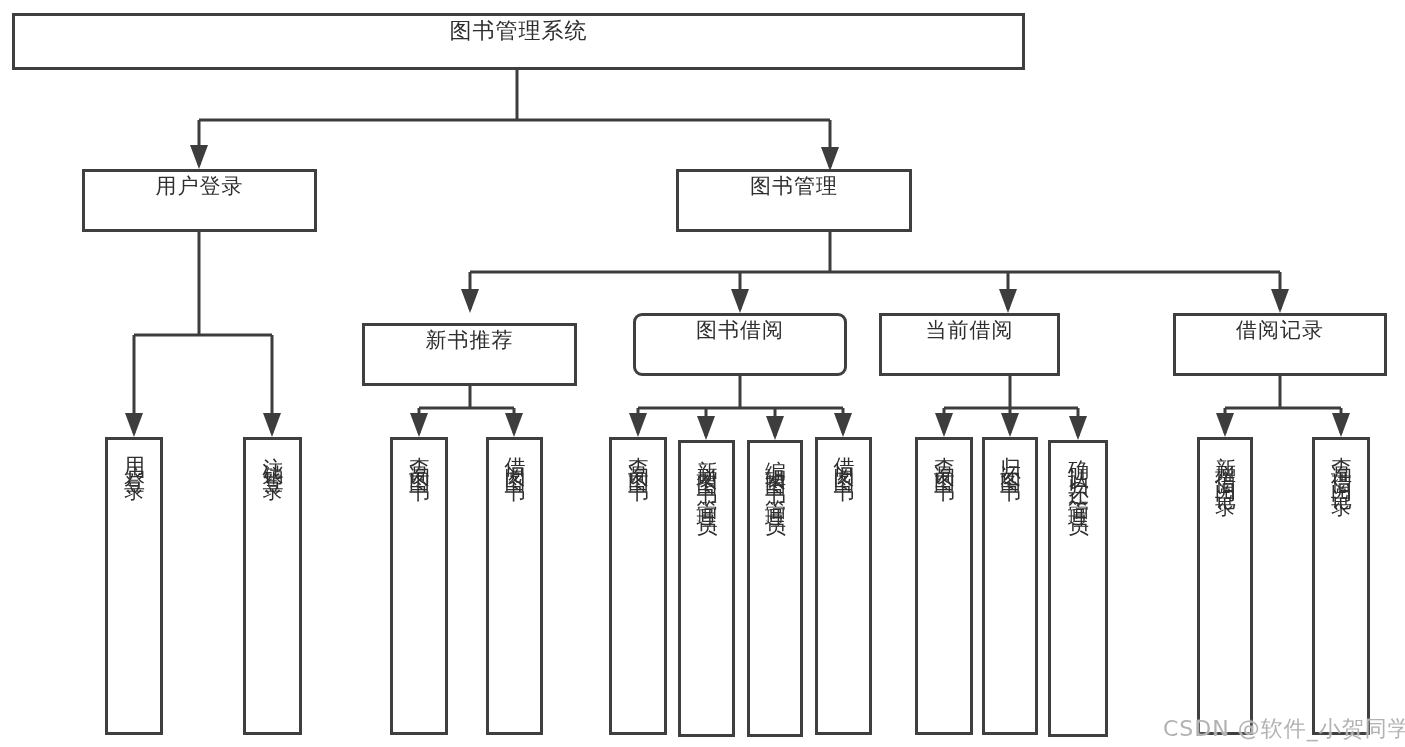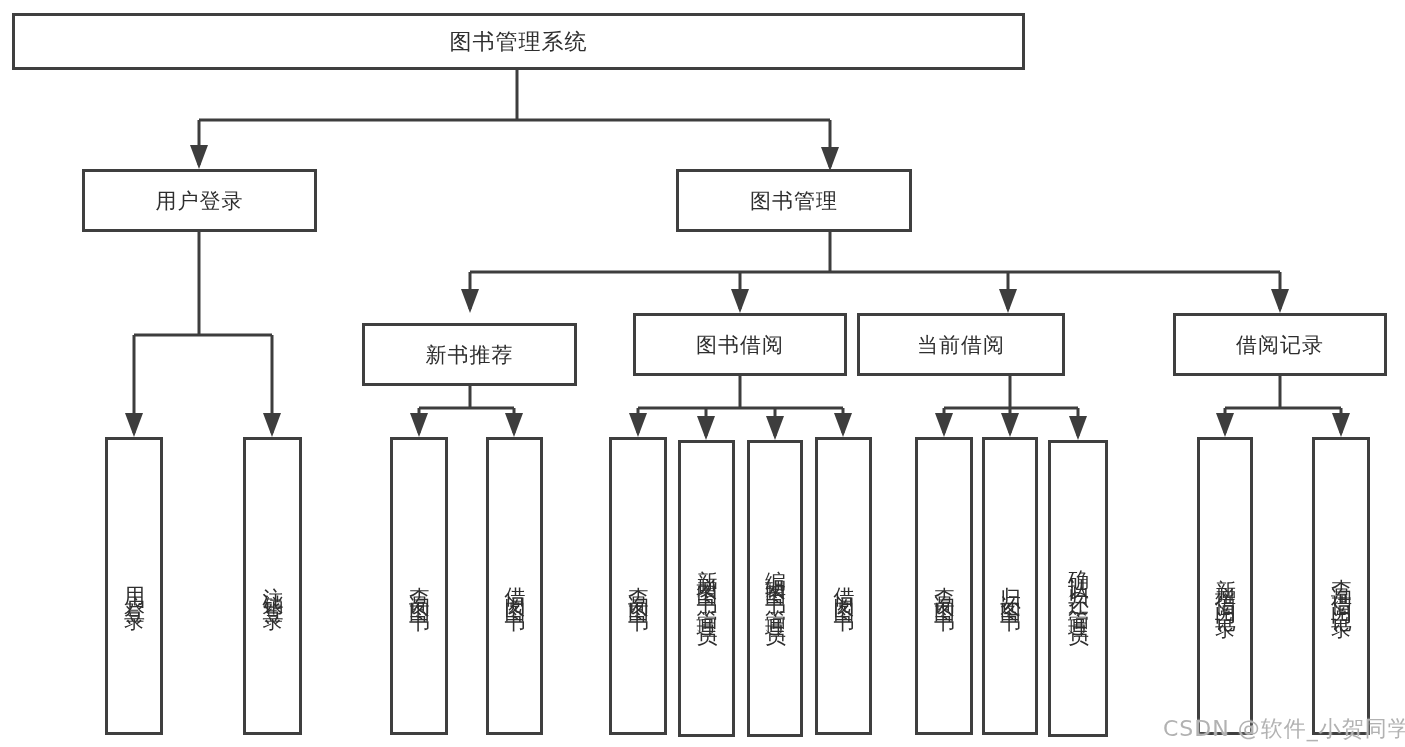--- a/index.html
+++ b/index.html
@@ -11,41 +11,41 @@
     overflow:hidden;
   }
   #wires{position:absolute;left:0;top:0;width:1405px;height:747px;z-index:1;}
   #wires .wire{fill:none;stroke:#3d3d3d;stroke-width:3;}
   #wires .head{fill:#3d3d3d;stroke:none;}
   .node{
     position:absolute;
     box-sizing:border-box;
     background:#ffffff;
     border:3px solid #3f3f3f;
-    display:flex;align-items:center;justify-content:center;
+    display:flex;justify-content:center;
     color:#2e2e2e;
     z-index:2;
   }
   .node.h{font-size:21px;letter-spacing:1px;}
   .node.root{font-size:22px;}
   .node.leaf{font-size:21px;}
   .vtext{
     writing-mode:vertical-rl;
     text-orientation:mixed;
     letter-spacing:8px;
     line-height:1;
     white-space:nowrap;
   }
   
   .n-root          {left:12px;  top:13px;  width:1013px; height:57px;}
   .n-user-login    {left:82px;  top:169px; width:235px;  height:63px;}
   .n-book-mgmt     {left:676px; top:169px; width:236px;  height:63px;}
   .n-new-book      {left:362px; top:311px; width:215px;  height:63px;margin-top:12px;}
-  .n-book-borrow   {left:633px; top:313px; width:214px;  height:63px;}
-  .n-cur-borrow    {left:857px; top:313px; width:208px;  height:63px;}
+  .n-book-borrow   {left:633px; top:313px; width:214px;  height:63px;border-radius:9px;}
+  .n-cur-borrow    {left:879px; top:313px; width:181px;  height:63px;}
   .n-borrow-rec    {left:1173px;top:313px; width:214px;  height:63px;}
   .n-l-login       {left:105px; top:437px; width:58px; height:298px;}
   .n-l-logout      {left:243px; top:437px; width:59px; height:298px;}
   .n-l-nb-query    {left:390px; top:437px; width:58px; height:298px;}
   .n-l-nb-borrow   {left:486px; top:437px; width:57px; height:298px;}
   .n-l-bb-query    {left:609px; top:437px; width:58px; height:298px;}
   .n-l-bb-add      {left:678px; top:440px; width:57px; height:297px;}
   .n-l-bb-edit     {left:747px; top:440px; width:56px; height:297px;}
   .n-l-bb-borrow   {left:815px; top:437px; width:57px; height:298px;}
   .n-l-cb-query    {left:915px; top:437px; width:58px; height:298px;}

